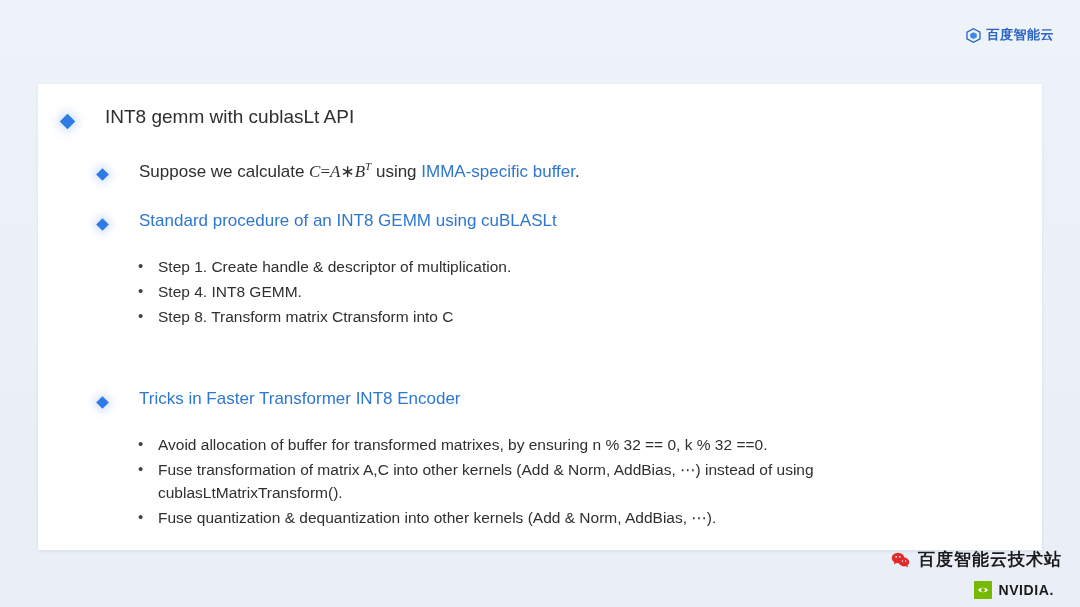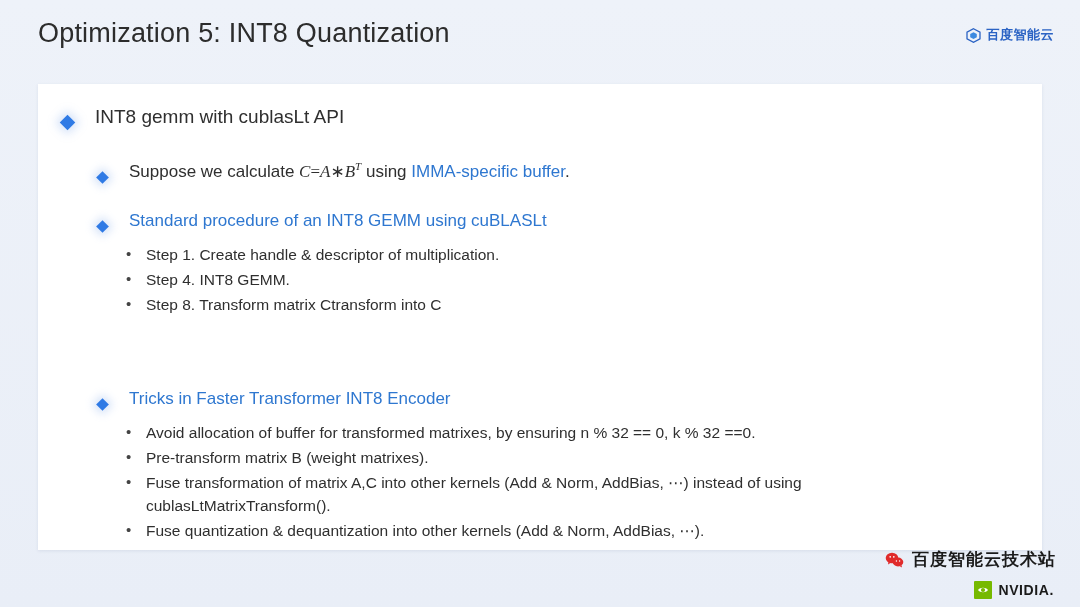--- a/index.html
+++ b/index.html
@@ -55,22 +55,22 @@
     left: 38px;
     top: 84px;
     width: 1004px;
     height: 466px;
     background: #ffffff;
     box-shadow: 0 1px 3px rgba(80,100,140,0.12);
   }
 
   .bullet-l1 {
     display: flex;
-    align-items: flex-end;
-    gap: 22px;
+    align-items: center;
+    gap: 32px;
   }
   .dot-l1 {
     width: 11px;
     height: 11px;
     margin-top: 8px;
     flex: none;
     background: #2f7ae5;
     transform: rotate(45deg);
     box-shadow: 0 0 10px 3px rgba(130,170,235,0.35);
   }
@@ -100,21 +100,21 @@
   .mathop { font-family: "Liberation Serif", serif; font-style: normal; font-size: 17px; }
   sup.tsup { font-family: "Liberation Serif", serif; font-style: italic; font-size: 11px; vertical-align: super; }
 
   .row-1 { position: absolute; left: 24px; top: 22px; }
   .row-2 { position: absolute; left: 60px; top: 76px; }
   .row-3 { position: absolute; left: 60px; top: 127px; }
   .row-4 { position: absolute; left: 60px; top: 305px; }
 
   ul.steps {
     list-style: none;
-    margin: 0;
+    margin: 12px;
     padding: 0;
     position: absolute;
   }
   ul.steps.s1 { left: 84px; top: 160px; width: 860px; }
   ul.steps.s2 { left: 84px; top: 338px; width: 860px; }
   ul.steps li {
     position: relative;
     padding-left: 24px;
     font-size: 15.5px;
     color: #2f2f2f;
@@ -125,21 +125,21 @@
     content: "\2022";
     position: absolute;
     left: 4px;
     top: -1px;
     font-size: 15px;
     color: #444;
   }
 
   .wechat {
     position: absolute;
-    right: 24px;
+    right: 18px;
     bottom: 36px;
     display: flex;
     align-items: center;
     gap: 8px;
   }
   .wechat .wicon {
     width: 19px;
     height: 16px;
     position: relative;
   }
@@ -166,21 +166,20 @@
     font-weight: bold;
     color: #1a1a1a;
     letter-spacing: 0.6px;
   }
 </style>
 </head>
 <body>
 
 <div class="slide">
 
-  <div class="slide-title">Optimization 5: INT8 Quantization</div>
 
   <div class="brand-logo">
     <span class="mark">
       <svg width="15" height="15" viewBox="0 0 15 15">
         <polygon points="7.5,0.7 14,4.2 14,10.8 7.5,14.3 1,10.8 1,4.2" fill="none" stroke="#2b63c4" stroke-width="1.3"></polygon>
         <polygon points="7.5,4.2 10.8,6 10.8,9.3 7.5,11.1 4.2,9.3 4.2,6" fill="#3d8ae0"></polygon>
       </svg>
     </span>
     <span class="brand-text">百度智能云</span>
   </div>
@@ -210,21 +209,20 @@
       <li>Step 8. Transform matrix Ctransform into C</li>
     </ul>
 
     <div class="bullet-l1 row-4">
       <span class="dot-l2"></span>
       <span class="l2-text link">Tricks in Faster Transformer INT8 Encoder</span>
     </div>
 
     <ul class="steps s2">
       <li>Avoid allocation of buffer for transformed matrixes, by ensuring n % 32 == 0, k % 32 ==0.</li>
-      <li>Pre-transform matrix B (weight matrixes).</li>
       <li>Fuse transformation of matrix A,C into other kernels (Add &amp; Norm, AddBias, ⋯) instead of using cublasLtMatrixTransform().</li>
       <li>Fuse quantization &amp; dequantization into other kernels (Add &amp; Norm, AddBias, ⋯).</li>
     </ul>
 
   </div>
 
   <div class="wechat">
     <span class="wicon">
       <svg width="19" height="16" viewBox="0 0 19 16">
         <ellipse cx="7" cy="6" rx="6.3" ry="5.2" fill="#e02b2b"></ellipse>

